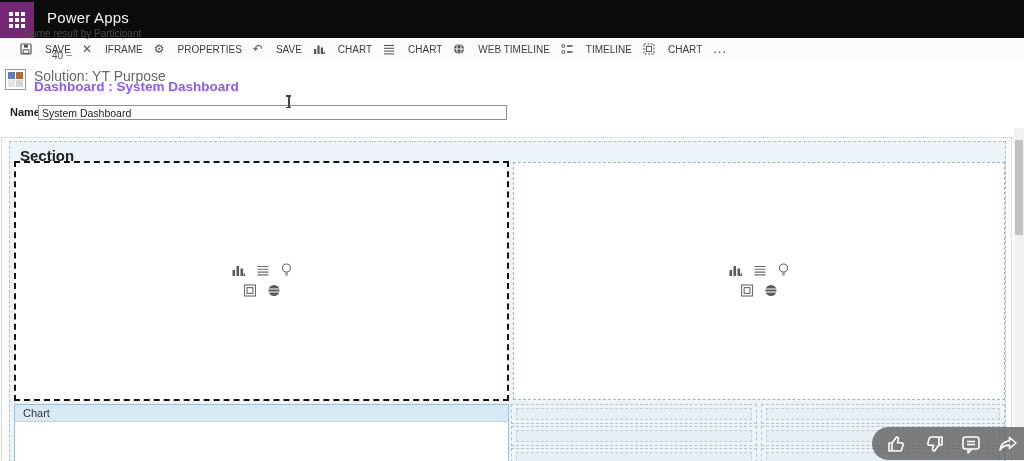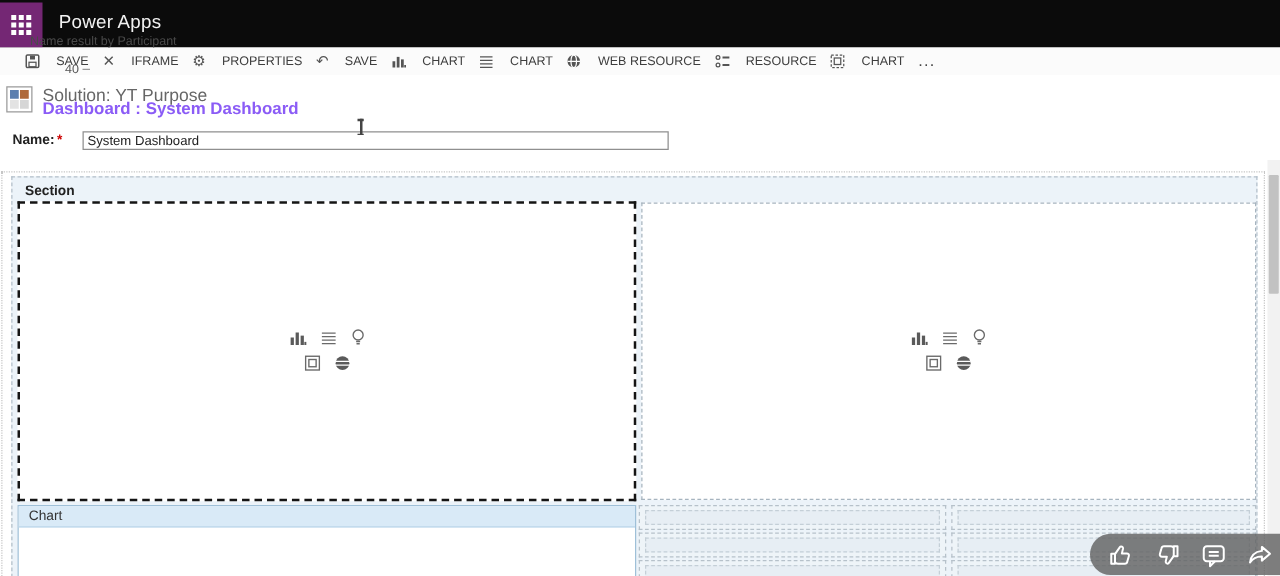--- a/index.html
+++ b/index.html
@@ -31,32 +31,32 @@
   .rec-icon i { display:block; }
   .rec-icon .c1 { background:#5b7fb0; } .rec-icon .c2 { background:#b06a3b; }
   .rec-icon .c3 { background:#e3e3e3; } .rec-icon .c4 { background:#d6d6d6; }
   .solution-label { position:absolute; left:34px; top:68px; font-size:14px; color:#666; }
   .page-title { position:absolute; left:34px; top:79px; font-size:13.5px; font-weight:bold; color:#8b5cf6; }
 
   
   .name-label { position:absolute; left:10px; top:106px; font-size:11px; font-weight:bold; color:#222; }
   .req { color:#c00; margin-left:2px; font-weight:bold; }
   .name-input { position:absolute; left:38px; top:105px; width:469px; height:15px; border:1px solid #8f8f8f;
-    font-size:10.5px; color:#222; padding:0 3px; font-family:inherit; background:#fff;margin-left:28px; }
+    font-size:10.5px; color:#222; padding:0 3px; font-family:inherit; background:#fff; }
 
   
   .ibeam { position:absolute; left:284px; top:95px; width:9px; height:13px; }
   .ibeam:before, .ibeam:after { content:""; position:absolute; left:2px; width:5px; height:1.5px; background:#444; }
   .ibeam:before { top:0; } .ibeam:after { bottom:0; }
   .ibeam i { position:absolute; left:4px; top:0; width:1.5px; height:13px; background:#444; }
 
   
   .canvas-outer { position:absolute; left:1px; top:137px; width:1011px; height:330px; border:1px dotted #c6c6c6; background:#fff; }
   .section-box { position:absolute; left:9px; top:141px; width:997px; height:326px; background:#ecf3f9; border:1px dashed #b3bfc9; }
-  .section-label { position:absolute; left:20px; top:147px; font-size:11px; font-weight:bold; color:#222; }
+  .section-label { position:absolute; left:20px; top:147px; font-size:15px; font-weight:bold; color:#222; }
 
   .panel { position:absolute; background:#fff; }
   .panel-left  { left:14px;  top:161px; width:495px; height:240px; border:2px dashed #141414; }
   .panel-right { left:513px; top:162px; width:492px; height:238px; border:1px dashed #a6b4bf; }
 
   .icon-cluster { position:absolute; display:flex; flex-direction:column; align-items:center; gap:7px; }
   .icon-row { display:flex; align-items:center; gap:11px; }
   .icon-row svg { display:block; }
 
   
@@ -147,32 +147,32 @@
     <span>CHART</span>
   </span>
   <span class="tb-item">
     <span>
         <svg width="12" height="12" viewBox="0 0 12 12">
           <circle cx="6" cy="6" r="5" fill="#555"></circle>
           <line x1="1" y1="6" x2="11" y2="6" stroke="#fff" stroke-width="1"></line>
           <ellipse cx="6" cy="6" rx="2.2" ry="5" fill="none" stroke="#fff" stroke-width="1"></ellipse>
         </svg>
       </span>
-    <span>WEB RESOURCE</span>
+    <span>WEB TIMELINE</span>
   </span>
   <span class="tb-item">
     <span>
         <svg width="12" height="12" viewBox="0 0 12 12">
           <circle cx="2.4" cy="3" r="1.5" fill="none" stroke="#555"></circle>
           <rect x="6" y="2.2" width="5.5" height="1.6" fill="#555"></rect>
           <circle cx="2.4" cy="9" r="1.5" fill="none" stroke="#555"></circle>
           <rect x="6" y="8.2" width="5.5" height="1.6" fill="#555"></rect>
         </svg>
       </span>
-    <span>RESOURCE</span>
+    <span>TIMELINE</span>
   </span>
   <span class="tb-item">
     <span>
         <svg width="12" height="12" viewBox="0 0 12 12">
           <rect x="1" y="1" width="10" height="10" fill="none" stroke="#555" stroke-dasharray="2 1.4"></rect>
           <rect x="3.4" y="3.4" width="5.2" height="5.2" fill="none" stroke="#555"></rect>
         </svg>
       </span>
     <span>CHART</span>
   </span>

